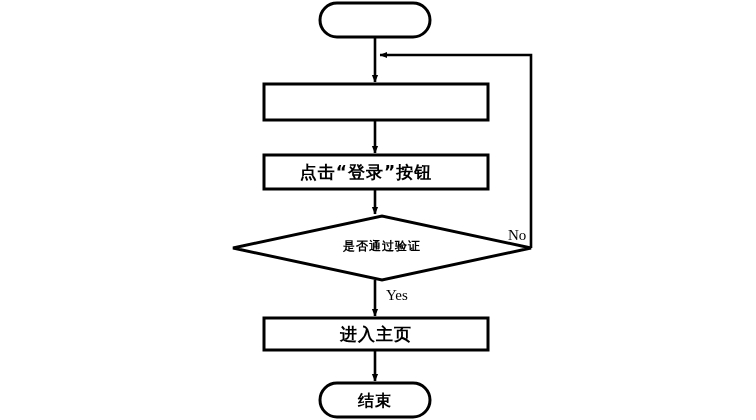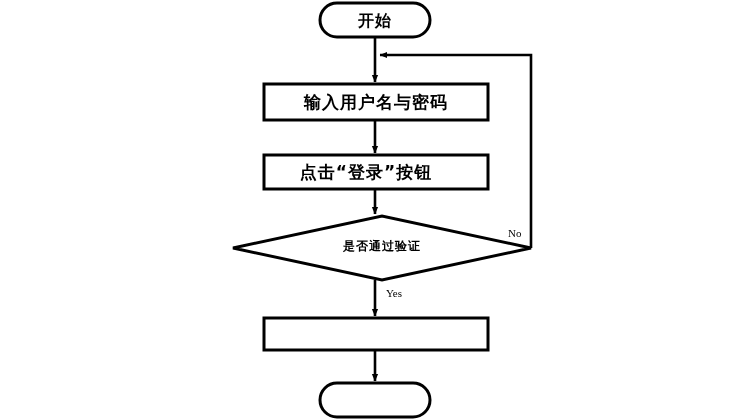--- a/index.html
+++ b/index.html
@@ -45,21 +45,21 @@
     letter-spacing: 1px;
   }
   .decision-label {
     font-size: 12px;
     letter-spacing: 1px;
   }
   .edge-label {
     position: absolute;
     color: #000000;
     font-family: "Liberation Serif", "DejaVu Serif", serif;
-    font-size: 11px;
+    font-size: 15px;
     font-weight: normal;
     white-space: nowrap;
     line-height: 1;
     pointer-events: none;
   }
 </style>
 </head>
 <body>
 
 <div id="flowchart-canvas">
@@ -89,27 +89,27 @@
 
     <rect x="264" y="155" width="224" height="34" fill="#ffffff" stroke="#000000" stroke-width="3"></rect>
 
     <polygon points="233,248 382,216 531,248 382,280" fill="#ffffff" stroke="#000000" stroke-width="3"></polygon>
 
     <rect x="264" y="318" width="224" height="32" fill="#ffffff" stroke="#000000" stroke-width="3"></rect>
 
     <rect x="320" y="383" width="110" height="34" rx="17" ry="17" fill="#ffffff" stroke="#000000" stroke-width="3"></rect>
   </svg>
 
-  <div class="node-label terminator-label" style="left:320px; top:13px; width:110px;">开始</div>
 
-  <div class="node-label process-label" style="left:264px; top:94px; width:224px;">输入用户名与密码</div>
 
   <div class="node-label process-label" style="left:264px; top:164px; width:204px;">点击“登录”按钮</div>
 
   <div class="node-label decision-label" style="left:233px; top:240px; width:298px;">是否通过验证</div>
 
+  <div class="node-label process-label" style="left:264px; top:326px; width:224px;">进入主页</div>
 
+  <div class="node-label terminator-label" style="left:320px; top:393px; width:110px;">结束</div>
 
   <div class="edge-label" style="left:386px; top:288px;">Yes</div>
 
   <div class="edge-label" style="left:508px; top:228px;">No</div>
 
 </div>
 
 </body></html>

